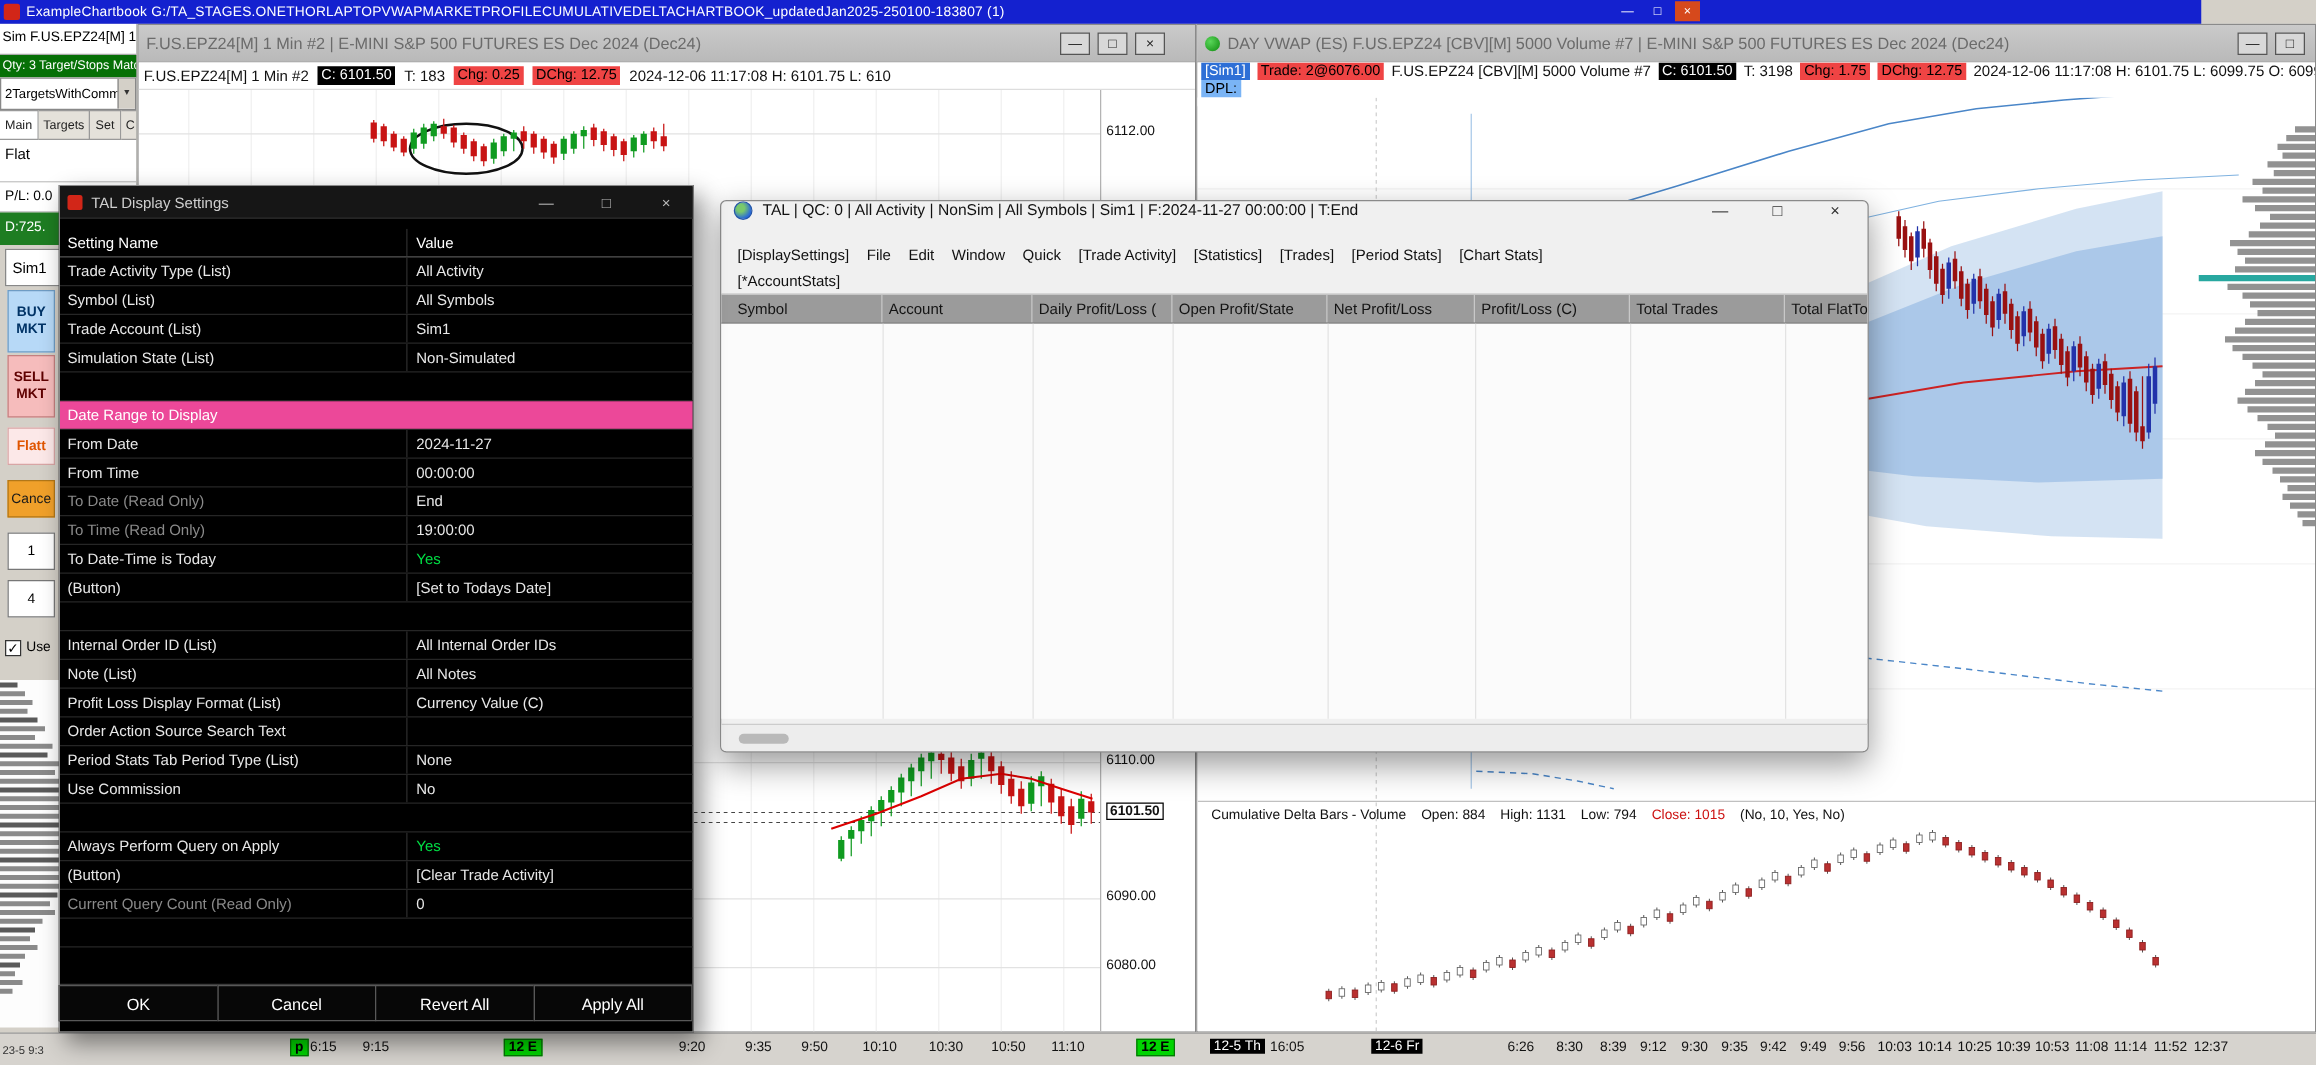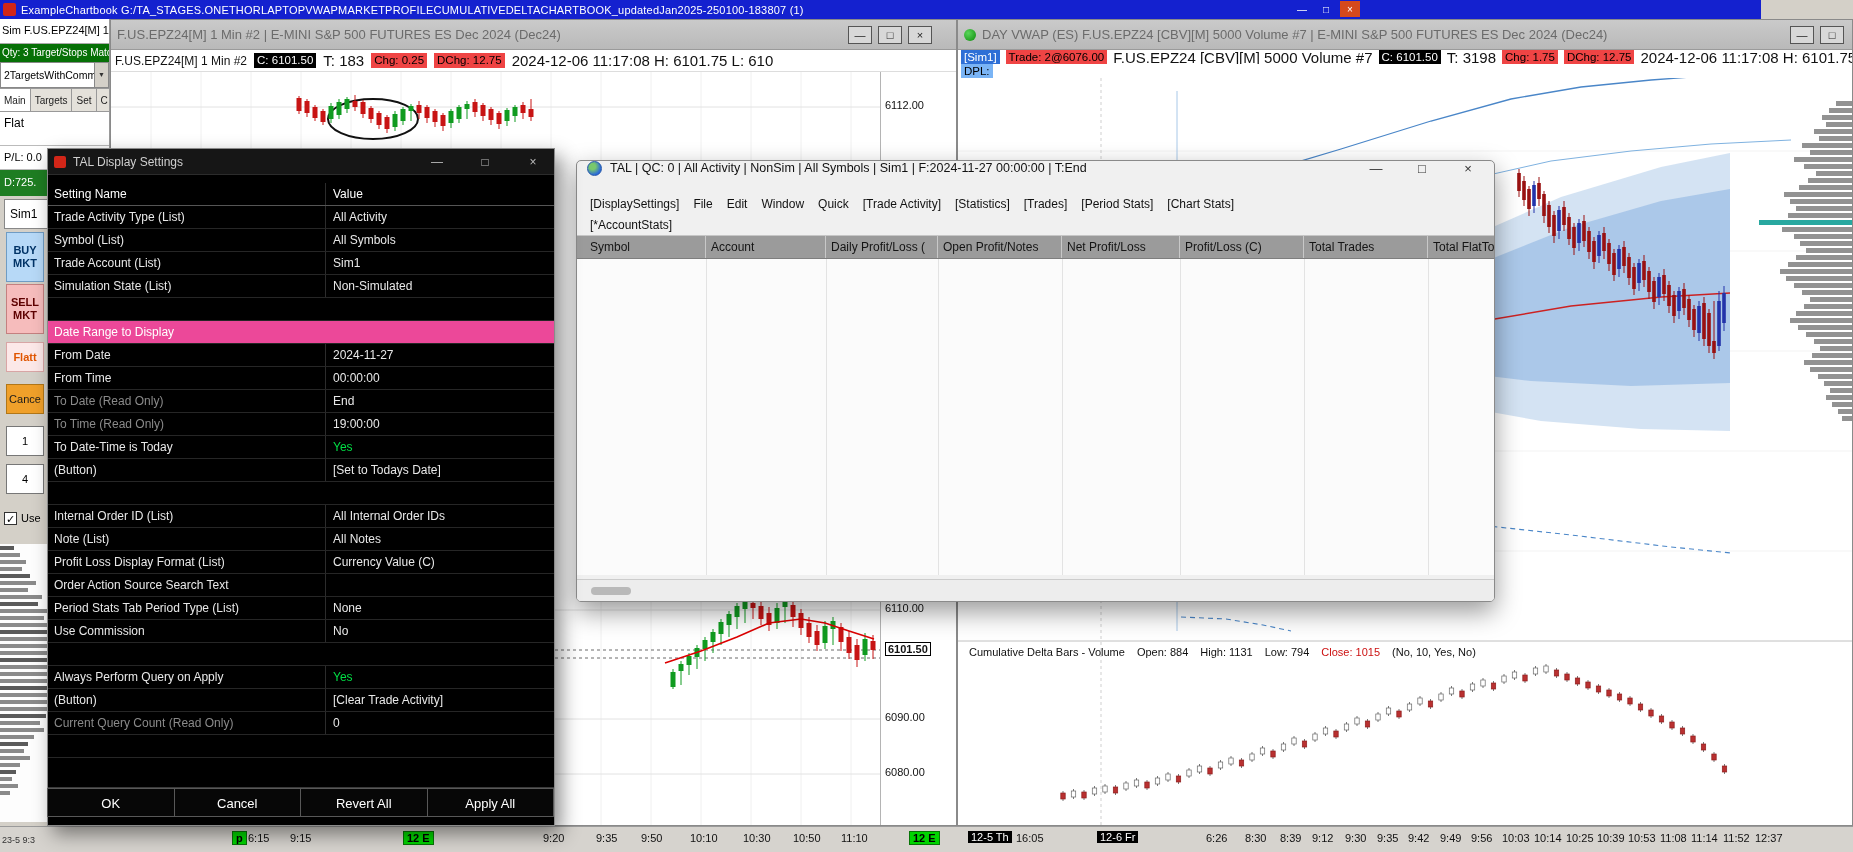--- a/index.html
+++ b/index.html
@@ -19,21 +19,21 @@
   .cw-title{height:30px;background:linear-gradient(#cacaca,#b9b9b9);display:flex;align-items:center;padding:0 6px;border-bottom:1px solid #9a9a9a;}
   .cw-title-text{font-size:13px;color:#6b6b6b;white-space:nowrap;overflow:hidden;}
   .cw-btns{margin-left:auto;display:flex;gap:6px;padding-right:18px;}
   .win-btn{width:24px;height:18px;border:1px solid #555;background:#d8d8d8;color:#222;font-size:11px;display:flex;align-items:center;justify-content:center;}
   .cw-info{background:#fff;display:flex;align-items:center;gap:7px;padding:0 4px;white-space:nowrap;overflow:hidden;border-bottom:1px solid #ddd;}
   .chip{padding:0 3px;font-size:11.5px;line-height:15px;}
   .chip.black{background:#000;color:#fff;}
   .chip.green{background:#ef4444;color:#000;}
   .chip.blue{background:#2e6fd6;color:#fff;}
   .chip.lblue{background:#7ab4f5;color:#000;}
-  .info-text{font-size:15px;color:#111;}
+  .info-text{font-size:12px;color:#111;}
   .cw-plot{position:absolute;left:0;right:0;bottom:0;background:#fff;overflow:hidden;}
   .cw-plot svg{position:absolute;left:0;top:0;}
 
   
   #chart1-window{left:110px;top:19px;width:847px;height:807px;}
   #c1-plot{top:52px;}
   #c1-scale{position:absolute;right:0;top:0;bottom:0;width:76px;background:#fff;border-left:1px solid #b4b4b4;z-index:2;}
   .pl{position:absolute;left:4px;font-size:11px;color:#111;white-space:nowrap;}
   .pl.boxed{border:1px solid #000;padding:0 2px;background:#fff;font-weight:bold;}
 
@@ -833,21 +833,21 @@
         <span class="menu-item">[Period Stats]</span>
         <span class="menu-item">[Chart Stats]</span>
       </div>
     <div class="tal-menu" id="tal-menu2">
         <span class="menu-item">[*AccountStats]</span>
       </div>
     <div id="tal-header">
         <span class="tal-col" style="width: 121px;">Symbol</span>
         <span class="tal-col" style="width: 120px;">Account</span>
         <span class="tal-col" style="width: 112px;">Daily Profit/Loss (</span>
-        <span class="tal-col" style="width: 124px;">Open Profit/Notes</span>
+        <span class="tal-col" style="width: 124px;">Open Profit/State</span>
         <span class="tal-col" style="width: 118px;">Net Profit/Loss</span>
         <span class="tal-col" style="width: 124px;">Profit/Loss (C)</span>
         <span class="tal-col" style="width: 124px;">Total Trades</span>
         <span class="tal-col" style="width: 80px;">Total FlatTo</span>
       </div>
     <div id="tal-body">
         <div class="tal-colline" style="left: 129px;"></div>
         <div class="tal-colline" style="left: 249px;"></div>
         <div class="tal-colline" style="left: 361px;"></div>
         <div class="tal-colline" style="left: 485px;"></div>

